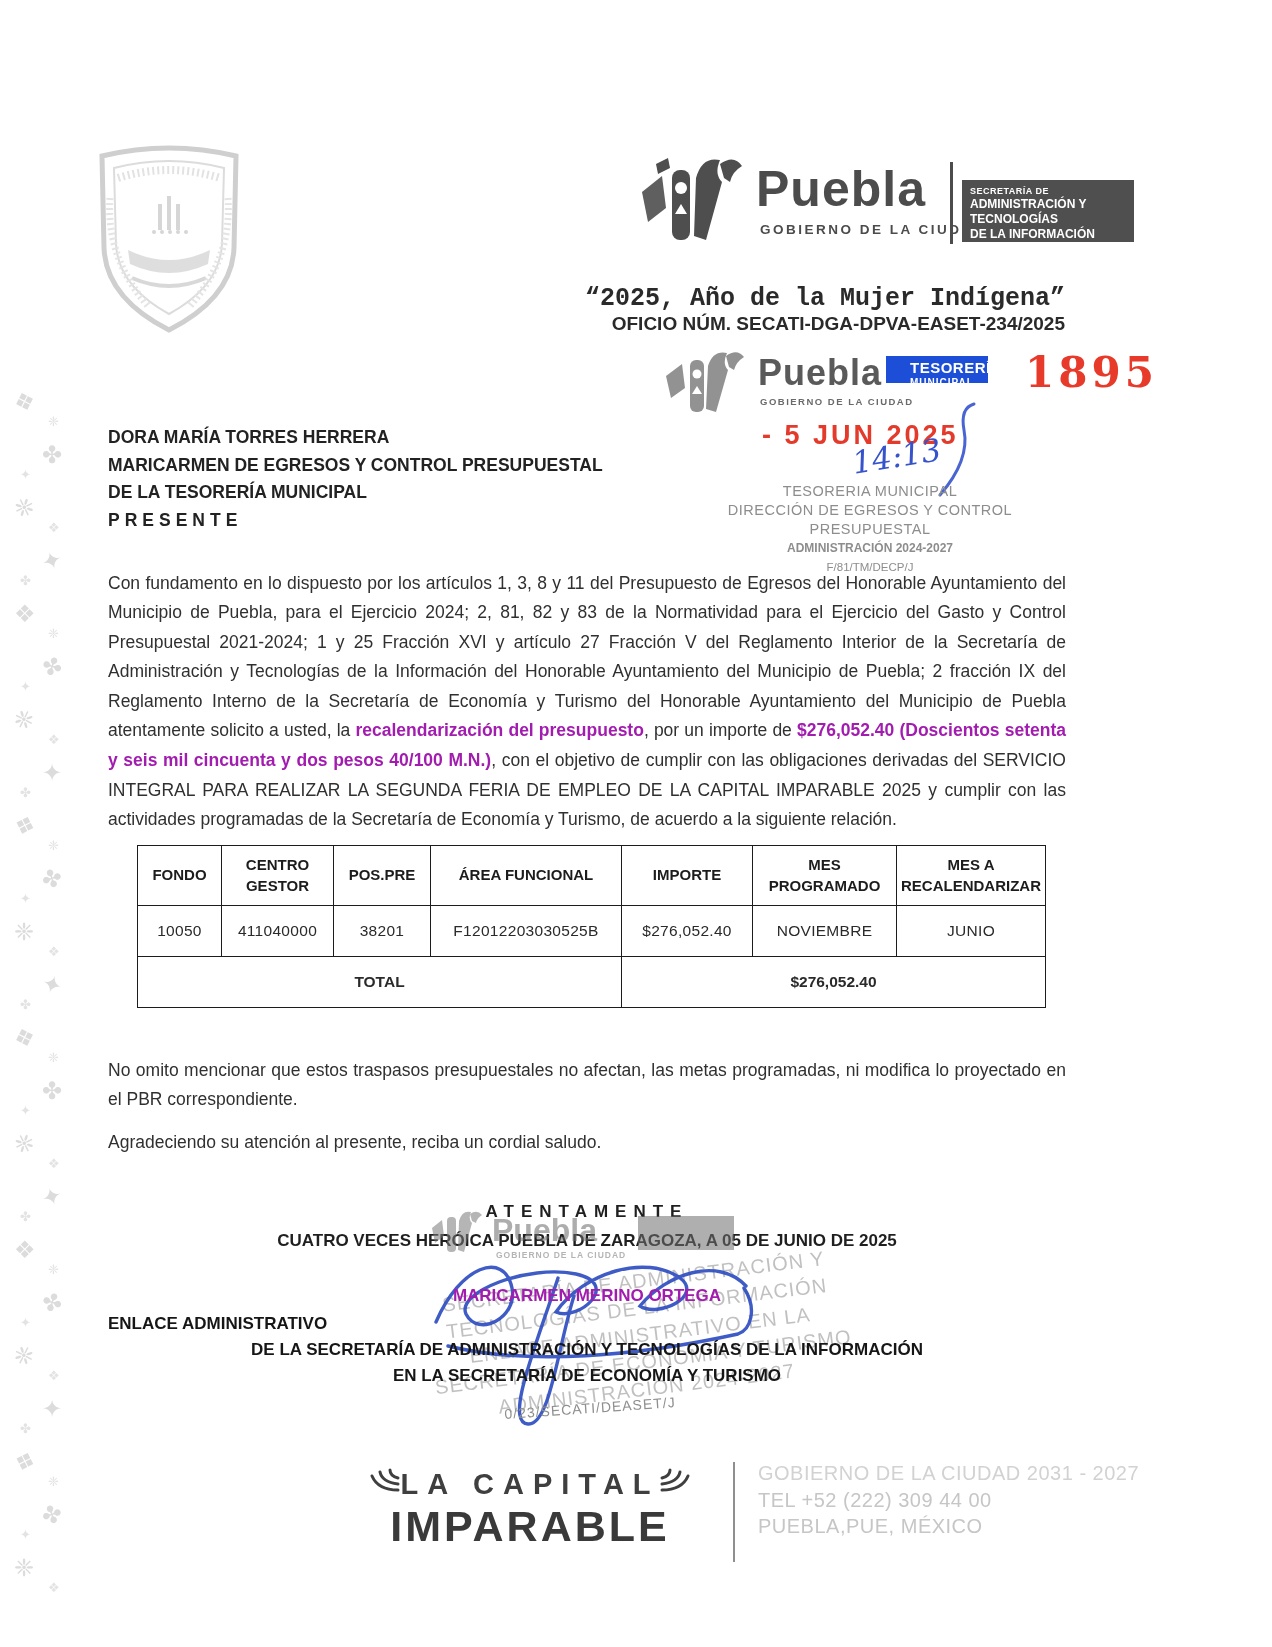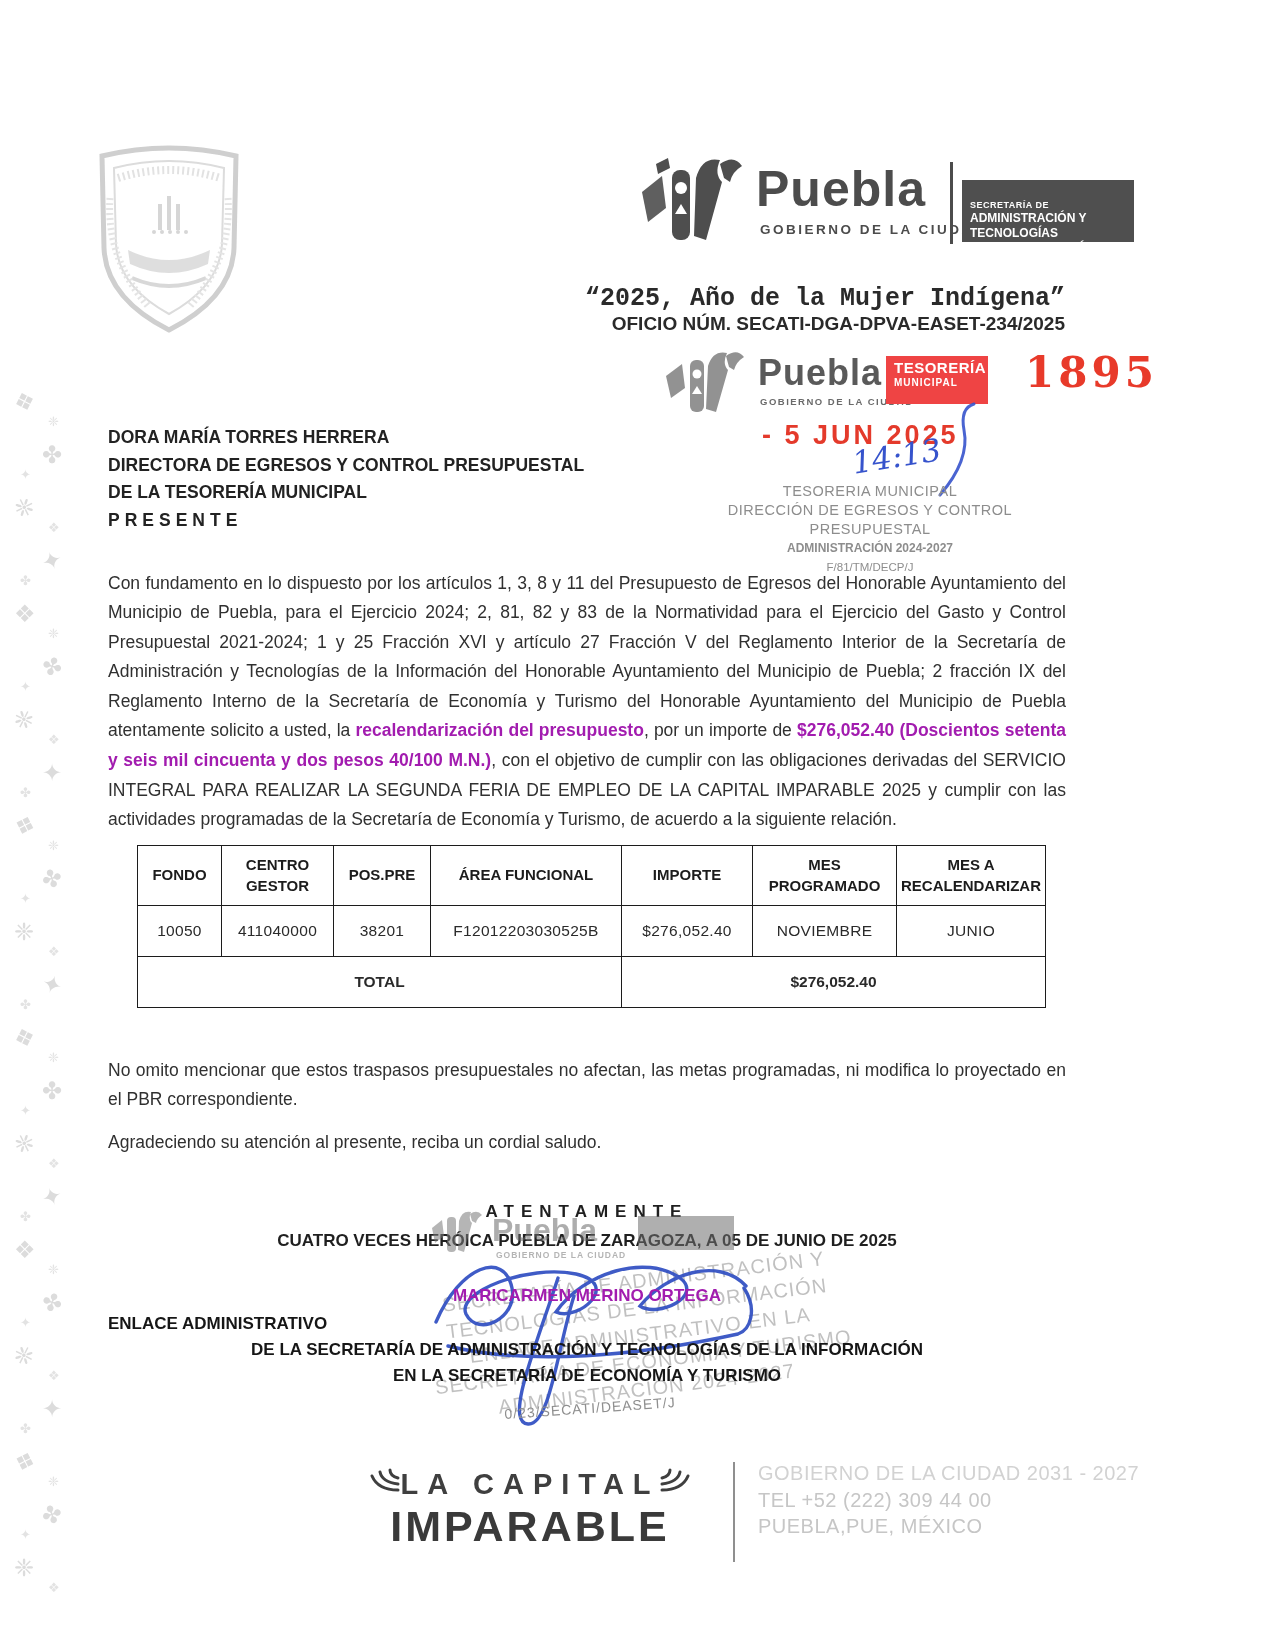--- a/index.html
+++ b/index.html
@@ -14,34 +14,34 @@
 
   
   .crest{left:88px;top:138px;width:162px;height:198px;opacity:.85;}
 
   
   .hdr-icons{left:636px;top:148px;width:112px;height:102px;}
   .hdr-word{left:756px;top:160px;font-size:50px;font-weight:bold;color:#4c4c4c;letter-spacing:1px;}
   .hdr-tag{left:760px;top:222px;font-size:13.5px;font-weight:bold;color:#4c4c4c;letter-spacing:2.5px;}
   .hdr-bar{left:950px;top:162px;width:3px;height:82px;background:#4c4c4c;}
   .hdr-badge{left:962px;top:180px;width:172px;height:62px;background:#4f4f4f;color:#fff;
-             padding:20px 8px;box-sizing:border-box;line-height:1.25;}
+             padding:6px 8px;box-sizing:border-box;line-height:1.25;}
   .hdr-badge .b1{font-size:9px;font-weight:bold;letter-spacing:.5px;}
   .hdr-badge .b2{font-size:12px;font-weight:bold;}
   .hdr-badge .b3{font-size:12px;font-weight:bold;}
 
   .motto{left:400px;top:284px;width:665px;text-align:right;font-size:25px;font-weight:bold;color:#2a2a2a;font-family:Liberation Mono, monospace;}
   .oficio{left:400px;top:313px;width:665px;text-align:right;font-size:19px;font-weight:bold;color:#2a2a2a;}
 
   
   .st-icons{left:662px;top:344px;width:92px;height:74px;opacity:.75;}
   .st-word{left:758px;top:352px;font-size:36px;font-weight:bold;color:#5a5a5a;letter-spacing:1px;}
   .st-tag{left:760px;top:396px;font-size:9.5px;font-weight:bold;color:#6a6a6a;letter-spacing:1.5px;}
-  .st-badge{left:886px;top:356px;width:102px;height:48px;background:#ef4444;color:#fff;
-            padding:4px 8px;box-sizing:border-box;line-height:1.1;}
+  .st-badge{left:886px;top:356px;width:102px;height:27px;background:#1d4ed8;color:#fff;
+            padding:4px 24px;box-sizing:border-box;line-height:1.1;}
   .st-badge .b1{font-size:15px;font-weight:bold;letter-spacing:.5px;}
   .st-badge .b2{font-size:10px;font-weight:bold;letter-spacing:1px;}
   .st-folio{left:1025px;top:348px;font-size:42px;font-weight:bold;color:#e83a2a;letter-spacing:4px;
             font-family:"DejaVu Serif",serif;}
   .st-date{left:762px;top:420px;font-size:27px;font-weight:bold;color:#e43a2b;letter-spacing:3px;}
   .st-time{left:852px;top:438px;font-size:31px;color:#3653cc;transform:rotate(-9deg);
            font-style:italic;font-family:"DejaVu Serif",serif;}
   .st-flourish{left:930px;top:400px;width:80px;height:100px;}
   .st-office{left:690px;top:482px;width:360px;text-align:center;color:#8d8d8d;line-height:19px;}
   .st-office .l{font-size:14.5px;letter-spacing:.5px;}
@@ -228,21 +228,21 @@
 <div class="abs st-office">
   <div class="l">TESORERIA MUNICIPAL</div>
   <div class="l">DIRECCIÓN DE EGRESOS Y CONTROL</div>
   <div class="l">PRESUPUESTAL</div>
   <div class="l4">ADMINISTRACIÓN 2024-2027</div>
   <div class="l5">F/81/TM/DECP/J</div>
 </div>
 
 <div class="abs addr">
   <div>DORA MARÍA TORRES HERRERA</div>
-  <div>DIRECTORA DE EGRESOS Y CONTROL PRESUPUESTAL</div>
+  <div>MARICARMEN DE EGRESOS Y CONTROL PRESUPUESTAL</div>
   <div>DE LA TESORERÍA MUNICIPAL</div>
   <div class="presente">PRESENTE</div>
 </div>
 
 <p class="abs body-p p1"><span>Con fundamento en lo dispuesto por los artículos 1, 3, 8 y 11 del Presupuesto de Egresos del Honorable Ayuntamiento del Municipio de Puebla, para el Ejercicio 2024; 2, 81, 82 y 83 de la Normatividad para el Ejercicio del Gasto y Control Presupuestal 2021-2024; 1 y 25 Fracción XVI y artículo 27 Fracción V del Reglamento Interior de la Secretaría de Administración y Tecnologías de la Información del Honorable Ayuntamiento del Municipio de Puebla; 2 fracción IX del Reglamento Interno de la Secretaría de Economía y Turismo del Honorable Ayuntamiento del Municipio de Puebla atentamente solicito a usted, la </span><b>recalendarización del presupuesto</b><span>, por un importe de </span><b>$276,052.40 (Doscientos setenta y seis mil cincuenta y dos pesos 40/100 M.N.)</b><span>, con el objetivo de cumplir con las obligaciones derivadas del SERVICIO INTEGRAL PARA REALIZAR LA SEGUNDA FERIA DE EMPLEO DE LA CAPITAL IMPARABLE 2025 y cumplir con las actividades programadas de la Secretaría de Economía y Turismo, de acuerdo a la siguiente relación.</span></p>
 
 <div class="abs tblwrap">
   <table>
     <colgroup>
       <col style="width:84px">

